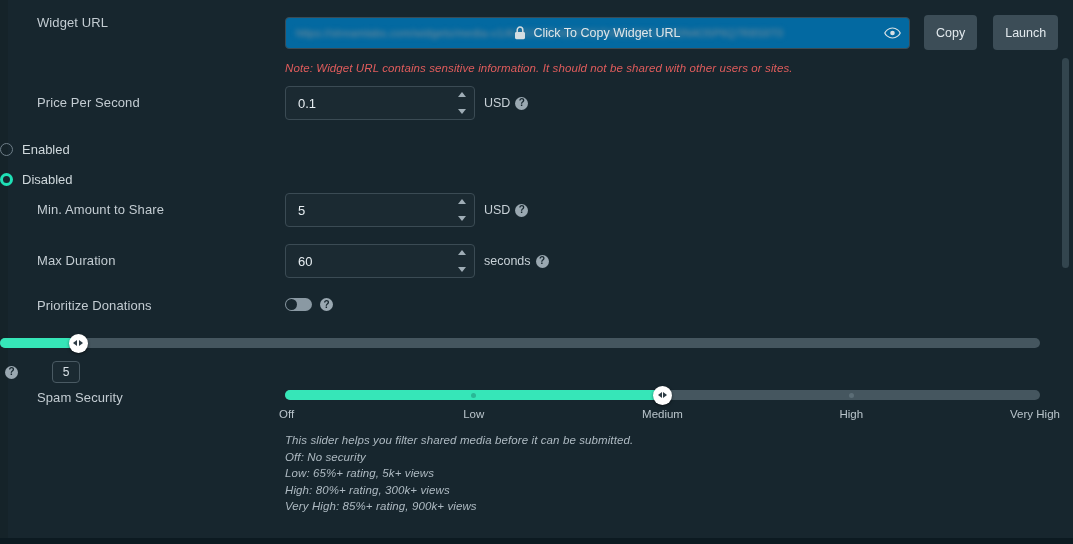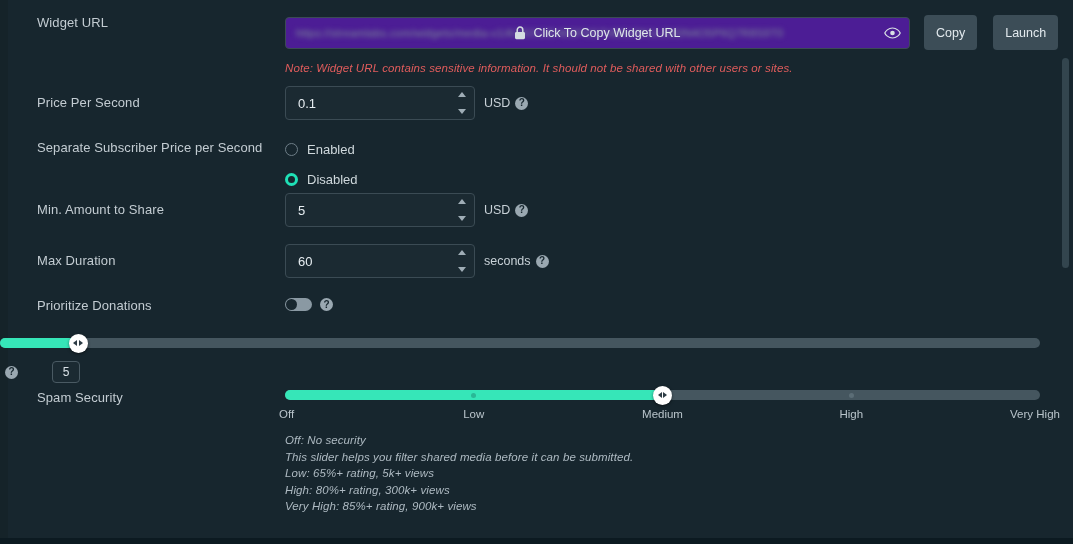--- a/index.html
+++ b/index.html
@@ -63,21 +63,21 @@
     display: flex;
     align-items: center;
     gap: 0;
   }
   .url-field {
     position: relative;
     width: 625px;
     height: 32px;
     border: 1px solid #3b4b54;
     border-radius: 4px;
-    background: #4c1d95;
+    background: #0369a1;
     display: flex;
     align-items: center;
     overflow: hidden;
   }
   .url-blur {
     position: absolute;
     left: 10px; right: 30px; top: 0; bottom: 0;
     display: flex;
     align-items: center;
     color: #7d8e98;
@@ -388,21 +388,20 @@
             <div class="tri-dn"></div>
           </div>
         </div>
         <span class="unit">USD</span>
         <span class="help">?</span>
       </div>
     </div>
   </div>
 
   <div class="row" style="top:138px;">
-    <div class="row-label" style="padding-top:2px;">Separate Subscriber Price per Second</div>
     <div class="row-body">
       <div class="radio-line">
         <span class="radio"></span>
         <span class="radio-txt">Enabled</span>
       </div>
       <div class="radio-line">
         <span class="radio on"></span>
         <span class="radio-txt">Disabled</span>
       </div>
     </div>
@@ -483,22 +482,22 @@
         </div>
       </div>
       <div class="scale" id="spam-scale">
           <span style="left: 0%; transform: translateX(-40%);">Off</span>
           <span style="left: 25%;">Low</span>
           <span style="left: 50%;">Medium</span>
           <span style="left: 75%;">High</span>
           <span style="left: 100%; transform: translateX(-60%);">Very High</span>
         </div>
       <div class="desc" id="spam-desc" style="margin-top:8px;">
+          <div>This slider helps you filter shared media before it can be submitted.</div>
           <div>Off: No security</div>
-          <div>This slider helps you filter shared media before it can be submitted.</div>
           <div>Low: 65%+ rating, 5k+ views</div>
           <div>High: 80%+ rating, 300k+ views</div>
           <div>Very High: 85%+ rating, 900k+ views</div>
         </div>
     </div>
   </div>
 
   <div class="sbar-track"></div>
   <div class="sbar-thumb"></div>
   <div class="page-bottom-strip"></div>

